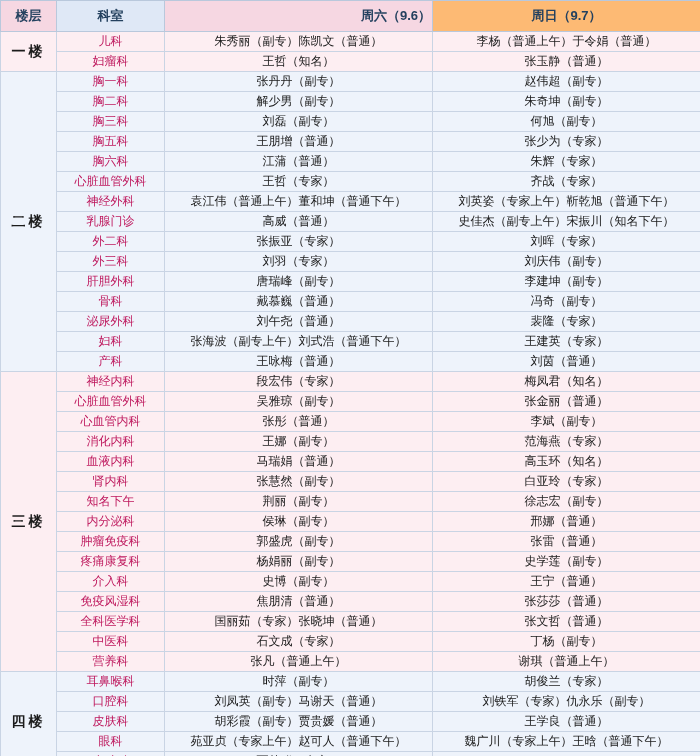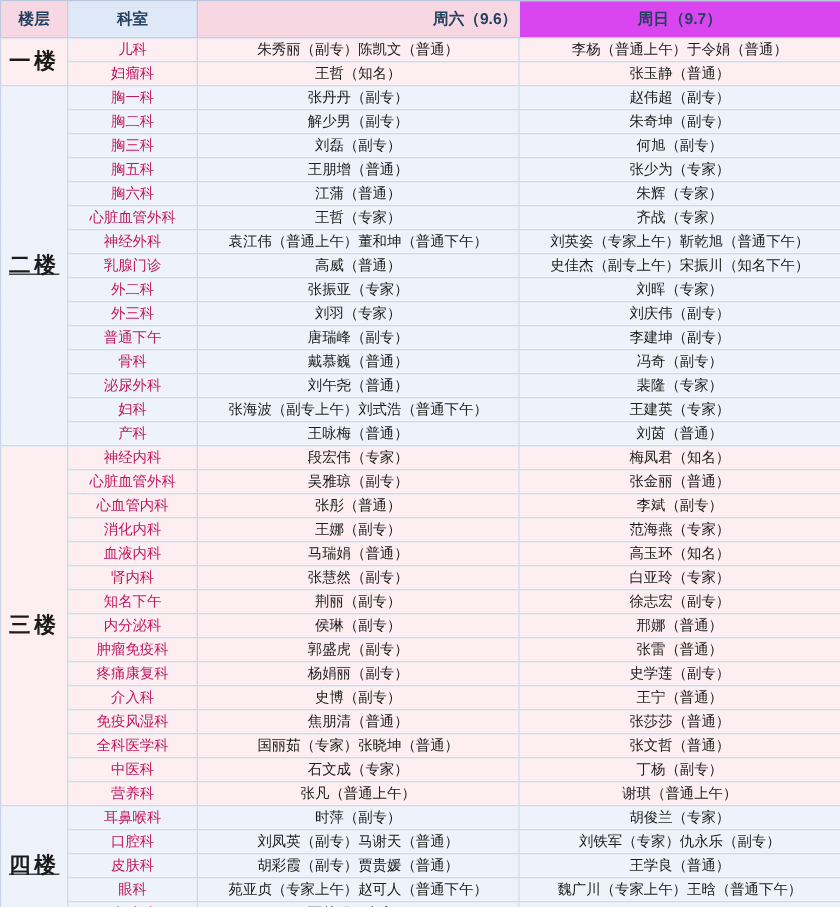--- a/index.html
+++ b/index.html
@@ -31,37 +31,37 @@
   thead th{
     height:26px;
     font-size:13px;
     font-weight:bold;
     color:#24415f;
     border:1px solid #b9c8dc;
   }
   th.h-floor{background:#f6d7e2;}
   th.h-dept{background:#dfe8f6;font-family:Liberation Serif, serif;}
   th.h-sat{background:#f6d7e2;text-align:right;}
-  th.h-sun{background:#d946ef;}
+  th.h-sun{background:#fdba74;}
   td.floor-cell{
-    font-size:18px;
+    font-size:14px;
     font-weight:bold;
     letter-spacing:3px;
     color:#1b1b1b;
     margin-top:26px;
   }
   td.dept{
     color:#be185d;
   }
   tr.tone-pink td{background:#fdeef2;}
   tr.tone-blue td{background:#eef3fb;}
   tr.tone-pink td.floor-cell{background:#fdeef2;}
   tr.tone-blue td.floor-cell{background:#eef3fb;}
   td.floor-pink{background:#fdeef2 !important;}
-  td.floor-blue{background:#eef3fb !important;text-decoration:underline;}
+  td.floor-blue{background:#eef3fb !important;}
   td.sat, td.sun{color:#1b1b1b;}
 </style>
 </head>
 <body>
 
 <table>
   <colgroup>
     <col class="c-floor">
     <col class="c-dept">
     <col class="c-sat">
@@ -132,21 +132,21 @@
         <td class="dept">外二科</td>
         <td class="sat">张振亚（专家）</td>
         <td class="sun">刘晖（专家）</td>
       </tr>
       <tr class="tone-blue">
         <td class="dept">外三科</td>
         <td class="sat">刘羽（专家）</td>
         <td class="sun">刘庆伟（副专）</td>
       </tr>
       <tr class="tone-blue">
-        <td class="dept">普通下午</td>
+        <td class="dept">肝胆外科</td>
         <td class="sat">唐瑞峰（副专）</td>
         <td class="sun">李建坤（副专）</td>
       </tr>
       <tr class="tone-blue">
         <td class="dept">骨科</td>
         <td class="sat">戴慕巍（普通）</td>
         <td class="sun">冯奇（副专）</td>
       </tr>
       <tr class="tone-blue">
         <td class="dept">泌尿外科</td>

